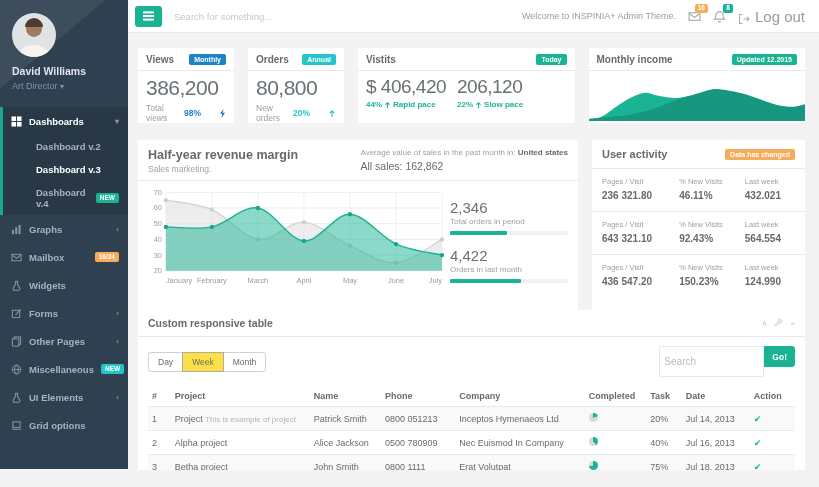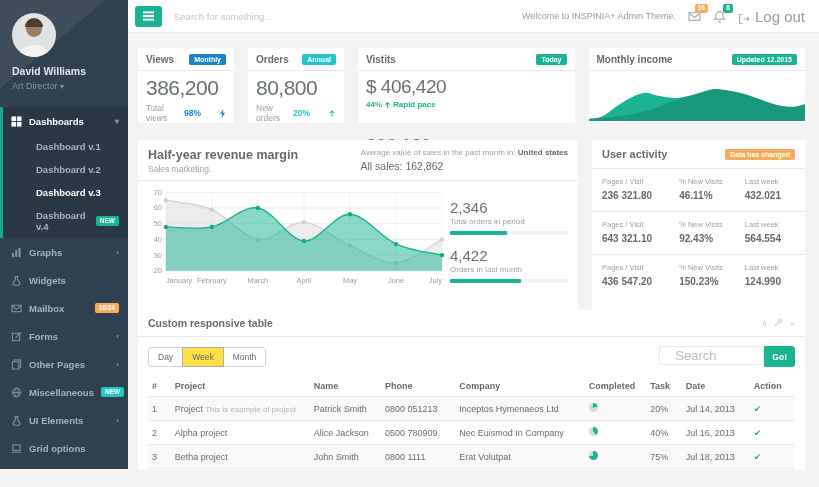--- a/index.html
+++ b/index.html
@@ -51,21 +51,21 @@
   .stat-lg { flex:1; }
   .ibox-title { display:flex; align-items:center; justify-content:space-between; padding:6px 8px 5px; border-bottom:1px solid #e7eaec; }
   .ibox-title .t { font-weight:bold; font-size:10px; color:#676a6c; }
   .badge { font-size:7px; font-weight:bold; color:#fff; padding:2px 5px; border-radius:2px; line-height:1; }
   .ibox-content { padding:5px 8px 6px; }
   .big { font-size:21px; color:#6a7175; letter-spacing:-0.5px; }
   .cap-row { display:flex; justify-content:space-between; align-items:center; margin-top:3px; font-size:8.5px; }
   .cap { color:#9b9fa3; }
   .delta { font-weight:bold; display:inline-flex; align-items:center; gap:18px; }
   .c-blue { color:#1c84c6; } .c-cyan { color:#23c6c8; } .c-green { color:#1ab394; }
-  .pair { display:flex; gap:26px;flex-direction:column; }
+  .pair { display:flex; gap:11px; }
   .pair .big { font-size:19px; }
   .pace { font-size:8px; font-weight:bold; margin-top:2px; display:flex; align-items:center; gap:2px; }
   .income-box { display:flex; flex-direction:column; }
   .income-box svg { display:block; }
 
   .mid-row { margin-top:17px; height:170px; }
   .panel { background:#fff; display:flex; flex-direction:column; }
   .revenue { width:440px; }
   .p-head { display:flex; justify-content:space-between; padding:8px 10px 6px; border-bottom:1px solid #e7eaec; }
   .p-title { font-size:12.5px; font-weight:bold; color:#676a6c; }
@@ -97,21 +97,21 @@
   .tp-tools { display:flex; gap:7px; color:#c4c8ca; font-size:8px; align-items:center; }
   .tp-tools span { cursor:pointer; }
   .tp-bar { display:flex; justify-content:space-between; align-items:center; padding:9px 10px; }
   .btn-group { display:flex; }
   .btn { background:#fff; border:1px solid #d2d2d2; font-size:8.5px; color:#676a6c; padding:4px 9px; cursor:pointer; font-family:inherit; }
   .btn:first-child { border-radius:3px 0 0 3px; }
   .btn:last-child { border-radius:0 3px 3px 0; }
   .btn + .btn { margin-left:-1px; }
   .btn.active { background:#fde047; border-color:#aeaeae; position:relative; z-index:1; }
   .tp-search { display:flex; }
-  .tp-search input { width:105px; height:19px; border:1px solid #e7eaec; padding:0 15px; font-size:13px; font-family:inherit; outline:none; color:#676a6c; }
+  .tp-search input { width:105px; height:31px; border:1px solid #e7eaec; padding:0 4px; font-size:10px; font-family:inherit; outline:none; color:#676a6c; }
   .tp-search input::placeholder { color:#b9bcbe; }
   .go-btn { height:21px; background:#1ab394; color:#fff; border:1px solid #1ab394; font-size:8.5px; font-weight:bold; padding:0 7px; border-radius:0 3px 3px 0; cursor:pointer; font-family:inherit; }
   table { width:calc(100% - 20px); margin:0 10px; border-collapse:collapse; font-size:9px; }
   thead th { text-align:left; font-weight:bold; color:#676a6c; padding:5px 4px; border-bottom:1px solid #e7eaec; }
   tbody td { padding:6px 4px; color:#676a6c; }
   tbody tr { border-top:1px solid #e7eaec; }
   tbody tr:first-child { border-top:none; }
   tbody tr:nth-child(odd) { background:#f9f9f9; }
   .proj-note { color:#b0b3b5; font-size:8px; }
   .pie { width:9px; height:9px; border-radius:50%; display:inline-block; }
@@ -145,23 +145,20 @@
                   <rect x="6.5" y="0.5" width="5" height="5"></rect>
                   <rect x="0.5" y="6.5" width="5" height="5"></rect>
                   <rect x="6.5" y="6.5" width="5" height="5"></rect>
                 </g>
               </svg>
           </span>
           <span>Dashboards</span>
           <span class="chev">▾</span>
         </div>
         <div class="nav-sub">
-            <span>Dashboard v.1</span>
-          </div>
-        <div class="nav-sub">
             <span>Dashboard v.2</span>
           </div>
         <div class="nav-sub active">
             <span>Dashboard v.3</span>
           </div>
         <div class="nav-sub">
           <span>Dashboard v.4</span>
           <span class="sbadge b-green">NEW</span>
         </div>
       </div>
@@ -176,36 +173,36 @@
               </g>
             </svg>
         </span>
         <span>Graphs</span>
         <span class="chev">‹</span>
       </div>
 
       <div class="nav-item">
         <span class="nicon">
           <svg width="11" height="11" viewBox="0 0 12 12" fill="none" stroke="#8a95a5" stroke-width="1.1">
+              <rect x="1" y="2.5" width="10" height="7"></rect>
+              <path d="M1.5 3.5 L6 7 L10.5 3.5"></path>
+            </svg>
+        </span>
+        <span>Mailbox</span>
+        <span class="sbadge b-orange">16/24</span>
+      </div>
+
+      <div class="nav-item">
+        <span class="nicon">
+          <svg width="11" height="11" viewBox="0 0 12 12" fill="none" stroke="#8a95a5" stroke-width="1.1">
               <path d="M5 1.5v3L2.3 9a1.5 1.5 0 0 0 1.4 2.1h4.6A1.5 1.5 0 0 0 9.7 9L7 4.5v-3"></path>
               <path d="M4 1.5h4"></path>
             </svg>
         </span>
         <span>Widgets</span>
-      </div>
-
-      <div class="nav-item">
-        <span class="nicon">
-          <svg width="11" height="11" viewBox="0 0 12 12" fill="none" stroke="#8a95a5" stroke-width="1.1">
-              <rect x="1" y="2.5" width="10" height="7"></rect>
-              <path d="M1.5 3.5 L6 7 L10.5 3.5"></path>
-            </svg>
-        </span>
-        <span>Mailbox</span>
-        <span class="sbadge b-orange">16/24</span>
       </div>
 
       <div class="nav-item">
         <span class="nicon">
           <svg width="11" height="11" viewBox="0 0 12 12" fill="none" stroke="#8a95a5" stroke-width="1.1">
               <rect x="1.5" y="2.5" width="8" height="8"></rect>
               <path d="M5 7.5 L10.5 1.5"></path>
             </svg>
         </span>
         <span>Forms</span>

